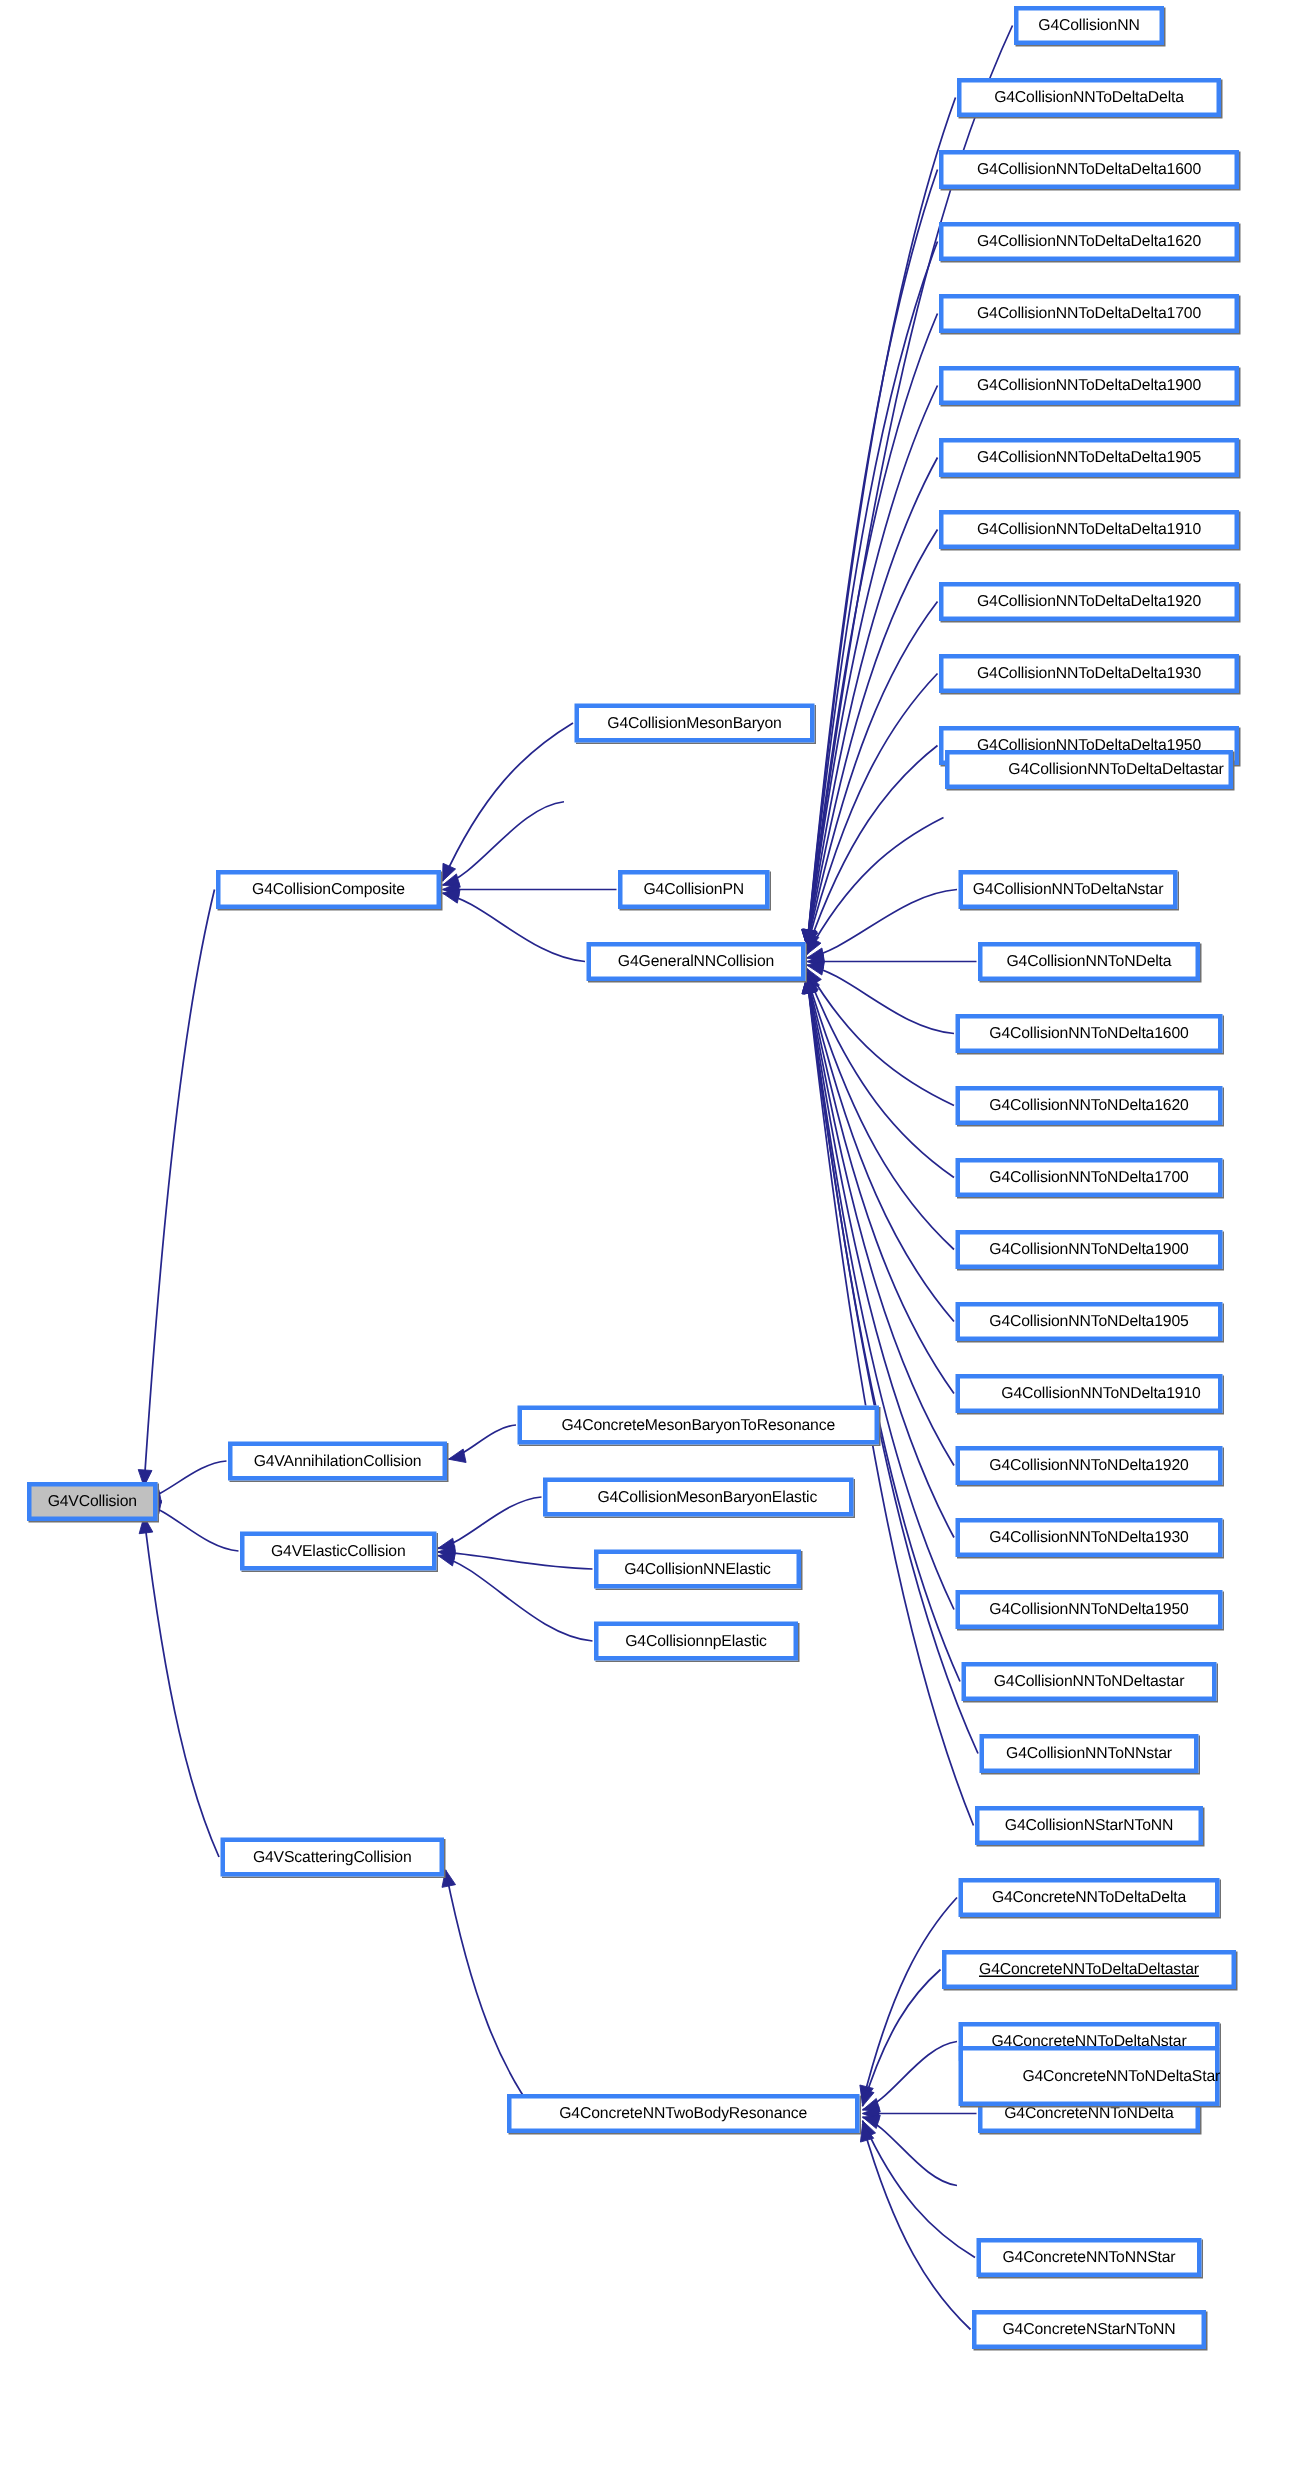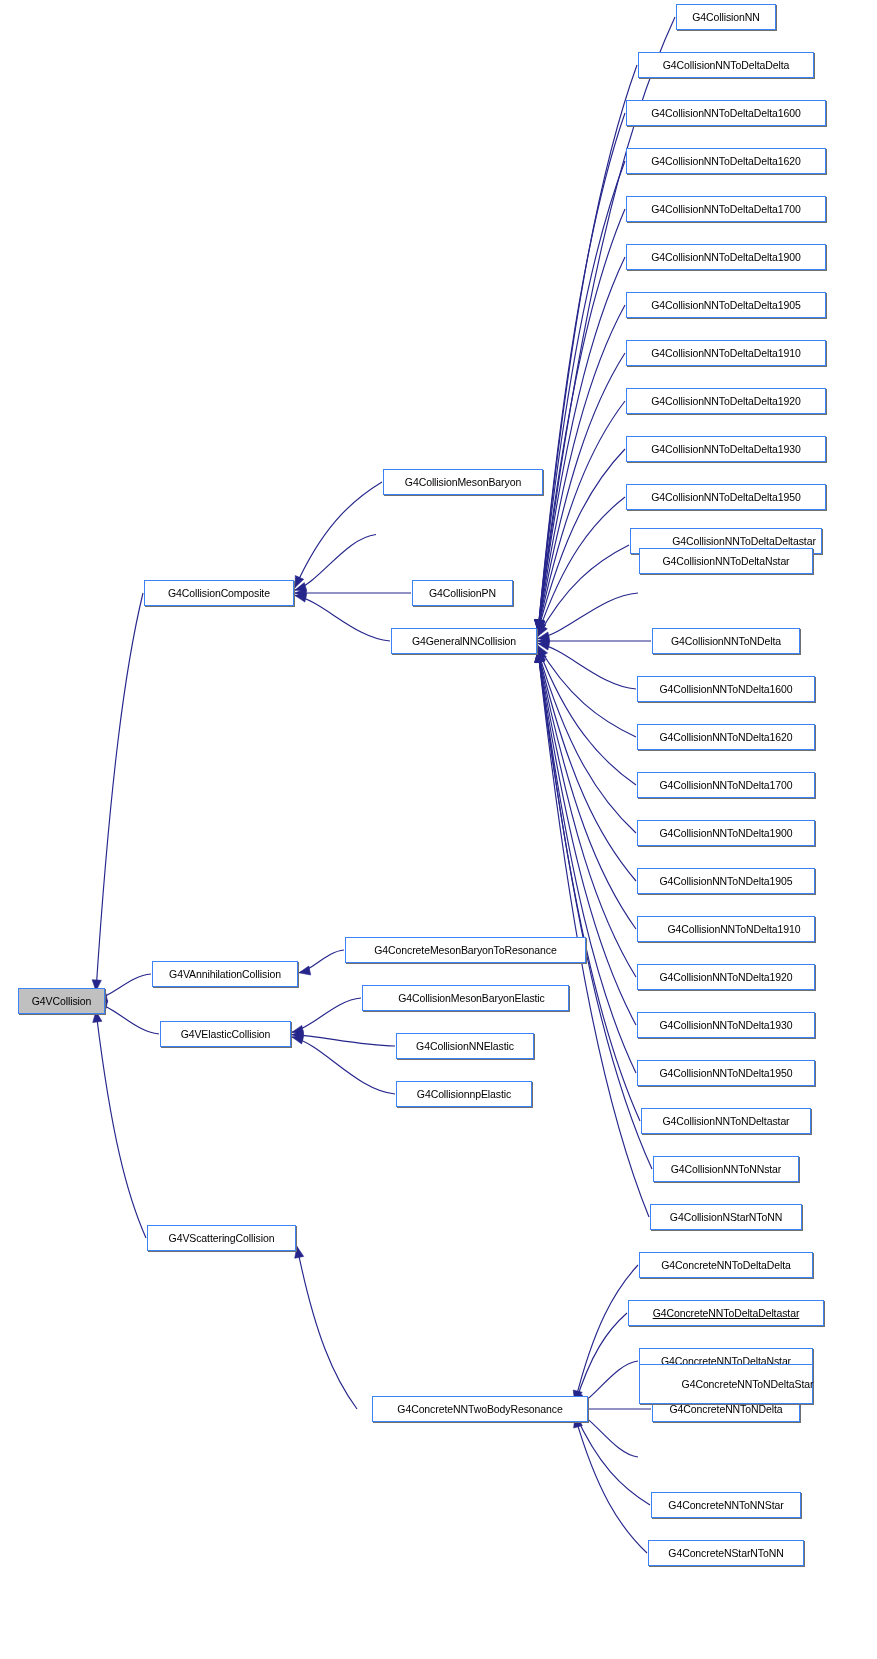--- a/index.html
+++ b/index.html
@@ -21,21 +21,21 @@
     position: absolute;
     left: 0;
     top: 0;
     width: 877px;
     height: 1659px;
     pointer-events: none;
   }
   .node {
     position: absolute;
     box-sizing: border-box;
-    border: 1px solid #3b82f6;
+    border: 3px solid #3b82f6;
     background: #ffffff;
     color: #000000;
     font-size: 10.5px;
     line-height: 1.15;
     display: flex;
     align-items: center;
     justify-content: center;
     text-align: center;
     white-space: pre-line;
     letter-spacing: -0.1px;
@@ -239,22 +239,22 @@
     <div class="node" style="left: 638px; top: 52px; width: 176px; height: 26px;">G4CollisionNNToDeltaDelta</div>
     <div class="node" style="left: 626px; top: 100px; width: 200px; height: 26px;">G4CollisionNNToDeltaDelta1600</div>
     <div class="node" style="left: 626px; top: 148px; width: 200px; height: 26px;">G4CollisionNNToDeltaDelta1620</div>
     <div class="node" style="left: 626px; top: 196px; width: 200px; height: 26px;">G4CollisionNNToDeltaDelta1700</div>
     <div class="node" style="left: 626px; top: 244px; width: 200px; height: 26px;">G4CollisionNNToDeltaDelta1900</div>
     <div class="node" style="left: 626px; top: 292px; width: 200px; height: 26px;">G4CollisionNNToDeltaDelta1905</div>
     <div class="node" style="left: 626px; top: 340px; width: 200px; height: 26px;">G4CollisionNNToDeltaDelta1910</div>
     <div class="node" style="left: 626px; top: 388px; width: 200px; height: 26px;">G4CollisionNNToDeltaDelta1920</div>
     <div class="node" style="left: 626px; top: 436px; width: 200px; height: 26px;">G4CollisionNNToDeltaDelta1930</div>
     <div class="node" style="left: 626px; top: 484px; width: 200px; height: 26px;">G4CollisionNNToDeltaDelta1950</div>
-    <div class="node" style="left: 630px; top: 528px; width: 192px; height: 26px; padding-left: 36px;">G4CollisionNNToDeltaDeltastar</div>
-    <div class="node" style="left: 639px; top: 548px; width: 174px; height: 26px;">G4CollisionNNToDeltaNstar</div>
+    <div class="node" style="left: 630px; top: 500px; width: 192px; height: 26px; padding-left: 36px;">G4CollisionNNToDeltaDeltastar</div>
+    <div class="node" style="left: 639px; top: 580px; width: 146px; height: 26px;">G4CollisionNNToDeltaNstar</div>
     <div class="node" style="left: 652px; top: 628px; width: 148px; height: 26px;">G4CollisionNNToNDelta</div>
     <div class="node" style="left: 637px; top: 676px; width: 178px; height: 26px;">G4CollisionNNToNDelta1600</div>
     <div class="node" style="left: 637px; top: 724px; width: 178px; height: 26px;">G4CollisionNNToNDelta1620</div>
     <div class="node" style="left: 637px; top: 772px; width: 178px; height: 26px;">G4CollisionNNToNDelta1700</div>
     <div class="node" style="left: 637px; top: 820px; width: 178px; height: 26px;">G4CollisionNNToNDelta1900</div>
     <div class="node" style="left: 637px; top: 868px; width: 178px; height: 26px;">G4CollisionNNToNDelta1905</div>
     <div class="node" style="left: 637px; top: 916px; width: 178px; height: 26px; padding-left: 16px;">G4CollisionNNToNDelta1910</div>
     <div class="node" style="left: 637px; top: 964px; width: 178px; height: 26px;">G4CollisionNNToNDelta1920</div>
     <div class="node" style="left: 637px; top: 1012px; width: 178px; height: 26px;">G4CollisionNNToNDelta1930</div>
     <div class="node" style="left: 637px; top: 1060px; width: 178px; height: 26px;">G4CollisionNNToNDelta1950</div>
@@ -273,14 +273,14 @@
     <div class="node" style="left: 144px; top: 580px; width: 150px; height: 26px;">G4CollisionComposite</div>
     <div class="node" style="left: 391px; top: 628px; width: 146px; height: 26px;">G4GeneralNNCollision</div>
     <div class="node" style="left: 345px; top: 937px; width: 241px; height: 26px;">G4ConcreteMesonBaryonToResonance</div>
     <div class="node" style="left: 152px; top: 961px; width: 146px; height: 26px;">G4VAnnihilationCollision</div>
     <div class="node" style="left: 362px; top: 985px; width: 207px; height: 26px; padding-left: 12px;">G4CollisionMesonBaryonElastic</div>
     <div class="node highlight" style="left: 18px; top: 988px; width: 87px; height: 26px;">G4VCollision</div>
     <div class="node" style="left: 160px; top: 1021px; width: 131px; height: 26px;">G4VElasticCollision</div>
     <div class="node" style="left: 396px; top: 1033px; width: 138px; height: 26px;">G4CollisionNNElastic</div>
     <div class="node" style="left: 396px; top: 1081px; width: 136px; height: 26px;">G4CollisionnpElastic</div>
     <div class="node" style="left: 147px; top: 1225px; width: 149px; height: 26px;">G4VScatteringCollision</div>
-    <div class="node" style="left: 372px; top: 1396px; width: 216px; height: 26px;">G4ConcreteNNTwoBodyResonance</div>
+    <div class="node" style="left: 338px; top: 1396px; width: 235px; height: 26px;">G4ConcreteNNTwoBodyResonance</div>
   </div>
 
 </body></html>

